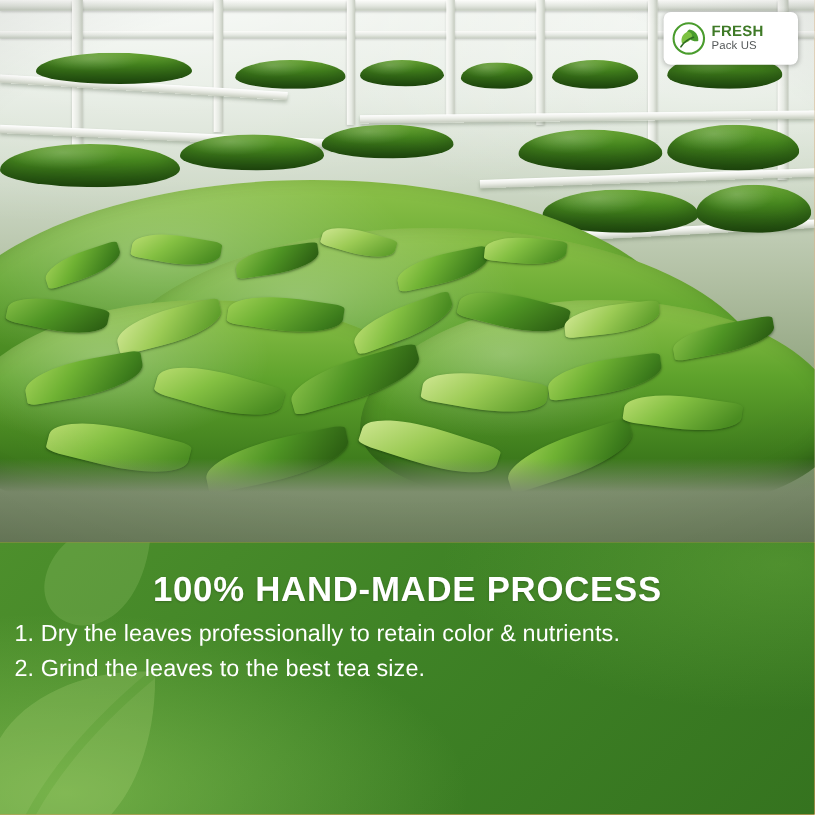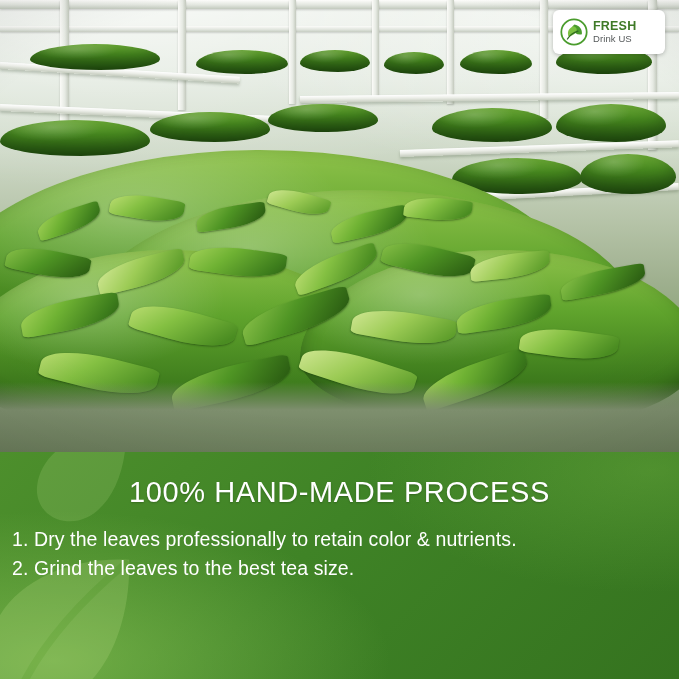--- a/index.html
+++ b/index.html
@@ -187,29 +187,29 @@
     height: 120px;
     opacity: 0.16;
   }
 
   .panel-title {
     position: relative;
     margin: 24px 0 0 0;
     text-align: center;
     color: #ffffff;
     font-size: 29px;
-    font-weight: normal;
+    font-weight: bold;
     letter-spacing: 0.6px;
     text-shadow: 0 1px 2px rgba(0,0,0,0.22);
   }
 
   .steps {
     position: relative;
     list-style: none;
-    margin: 16px 0 0 0;
+    margin: 5px 0 0 0;
     padding: 0 0 0 12px;
   }
   .steps li {
     color: #ffffff;
     font-size: 19.5px;
     line-height: 1.47;
     letter-spacing: 0.1px;
     white-space: nowrap;
   }
 </style>
@@ -288,21 +288,21 @@
 
     <div class="logo-badge">
       <svg class="logo-mark" viewBox="0 0 64 64" aria-hidden="true">
         <circle cx="32" cy="32" r="29" fill="none" stroke="#4a9c2d" stroke-width="4"></circle>
         <path d="M33 15c11 2 18 10 17 22-10 2-19-3-22-11-1-4 1-9 5-11z" fill="#4a9c2d"></path>
         <path d="M30 19c-9 4-14 12-11 22 9 1 17-5 19-13 1-4-2-8-8-9z" fill="#7dc242"></path>
         <path d="M17 48c6-9 14-15 24-18" stroke="#2f6b22" stroke-width="3" fill="none" stroke-linecap="round"></path>
       </svg>
       <div class="logo-text">
         <div class="logo-line1">FRESH</div>
-        <div class="logo-line2">Drink US</div>
+        <div class="logo-line2">Pack US</div>
       </div>
     </div>
   </div>
 
   <div class="panel">
     <svg class="panel-leaf" viewBox="0 0 100 100" aria-hidden="true">
       <path d="M88 12C52 10 18 28 14 58c-2 16 9 29 25 30 28 2 50-32 49-76z" fill="#bfe08a"></path>
       <path d="M86 14C62 34 40 58 28 86" stroke="#8fc25a" stroke-width="4" fill="none" stroke-linecap="round"></path>
     </svg>
     <svg class="panel-leaf2" viewBox="0 0 100 100" aria-hidden="true">

